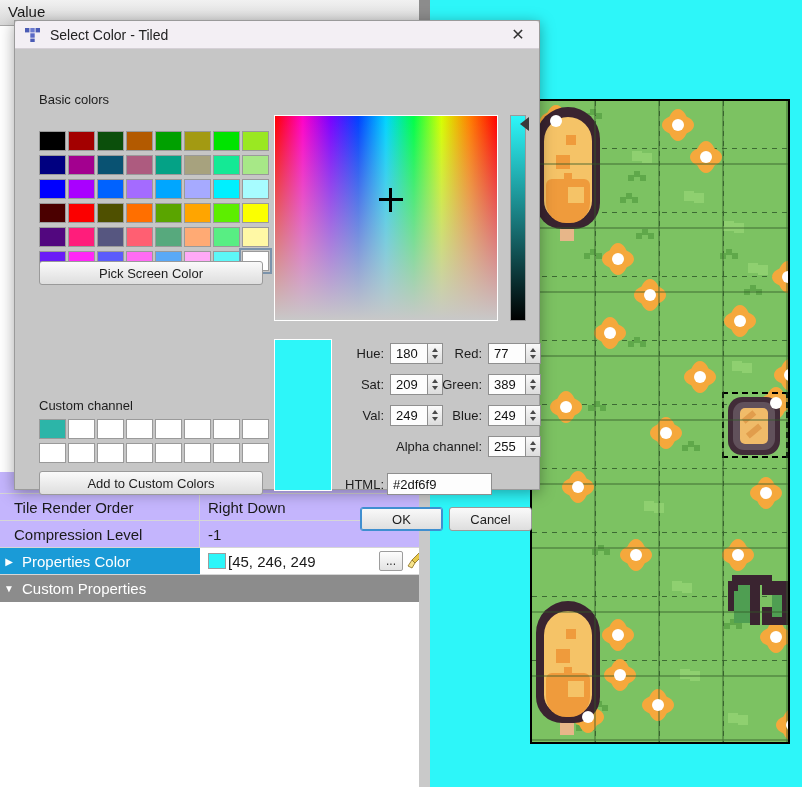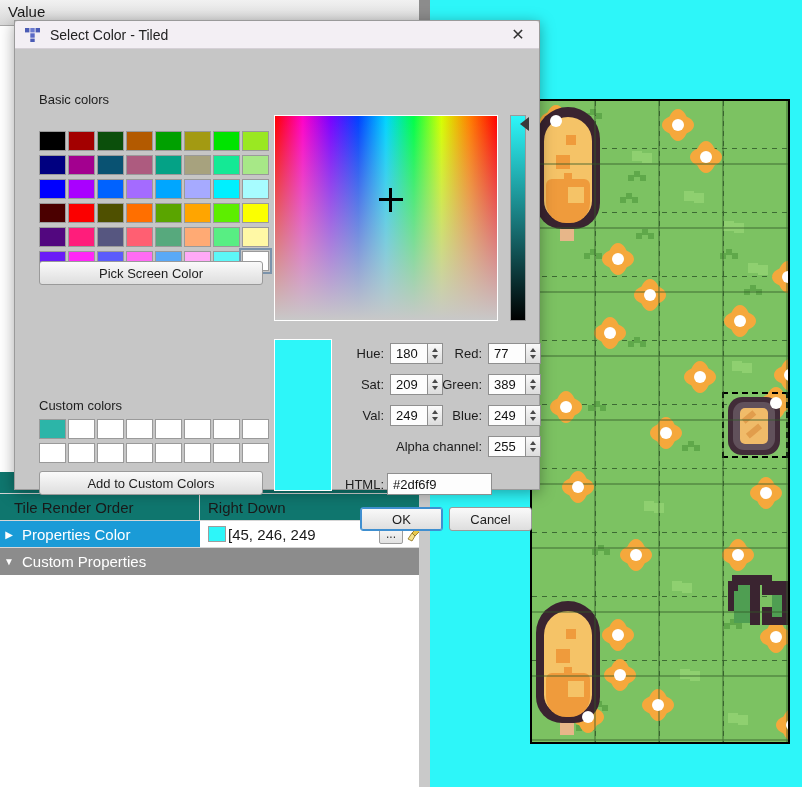--- a/index.html
+++ b/index.html
@@ -101,21 +101,21 @@
     position:absolute; left:0; top:0; width:430px; height:26px;
     background:linear-gradient(#f1f1f1,#d8d8d8);
     border-bottom:1px solid #a9a9a9;
     display:flex; font-size:15px; color:#1a1a1a;
   }
   .prop-header .col1 { width:200px; padding:3px 0 0 14px; border-right:1px solid #bdbdbd; }
   .prop-header .col2 { flex:1; padding:3px 0 0 8px; }
 
   .prop-rows { position:absolute; left:0; top:480px; width:430px; }
   .prow { position:relative; height:27px; display:flex; align-items:center;
-          border-bottom:1px solid #d6d6d6; font-size:15px; color:#1a1a1a; background:#0f766e; }
+          border-bottom:1px solid #d6d6d6; font-size:15px; color:#1a1a1a; background:#c4b5fd; }
   .prow .pname { width:200px; padding-left:14px; border-right:1px solid #d6d6d6; height:100%;
                  display:flex; align-items:center; overflow:hidden; white-space:nowrap; }
   .prow .pval { flex:1; padding-left:8px; height:100%; display:flex; align-items:center;
                 overflow:hidden; white-space:nowrap; }
   .prow.selected { background:#1a9bd7; color:#ffffff; }
   .prow.selected .pname { border-right-color:#1a9bd7; }
   .prow.selected .pval { background:#ffffff; color:#1a1a1a; }
   .prow .twisty { position:absolute; left:4px; width:10px; text-align:center; font-size:10px; }
   .prow.group { background:#8c8c8c; color:#ffffff; border-bottom:1px solid #8c8c8c; }
   .prow.group .pname { border-right:none; width:auto; }
@@ -472,20 +472,24 @@
       <div class="prow" style="height:22px; margin-top:-8px">
         <div class="pname">Output Chunk Height</div>
         <div class="pval">16</div>
       </div>
 
       <div class="prow">
         <div class="pname">Tile Render Order</div>
         <div class="pval">Right Down</div>
       </div>
 
+      <div class="prow">
+        <div class="pname">Compression Level</div>
+        <div class="pval">-1</div>
+      </div>
 
       <div class="prow selected">
         <span class="twisty">▶</span>
         <div class="pname" style="padding-left:22px">Properties Color</div>
         <div class="pval">
           <span class="color-chip" style="background: rgb(45, 246, 249);"></span>
           <span>[45, 246, 249</span>
           <span class="ellipsis-btn">...</span>
           <span class="broom">
             <svg width="20" height="20" viewBox="0 0 20 20">
@@ -574,21 +578,21 @@
           <div class="sw" style="left: 58px; top: 120px; background: rgb(92, 92, 251);"></div>
           <div class="sw" style="left: 87px; top: 120px; background: rgb(255, 107, 244);"></div>
           <div class="sw" style="left: 116px; top: 120px; background: rgb(90, 169, 247);"></div>
           <div class="sw" style="left: 145px; top: 120px; background: rgb(255, 169, 247);"></div>
           <div class="sw" style="left: 174px; top: 120px; background: rgb(92, 247, 247);"></div>
           <div class="sw sel" style="left: 203px; top: 120px; background: rgb(255, 255, 255);"></div>
         </div>
 
       <div class="btn" style="left:24px; top:212px; width:224px; height:24px">Pick Screen Color</div>
 
-      <div class="lbl" style="left:24px; top:349px">Custom colors</div>
+      <div class="lbl" style="left:24px; top:349px">Custom channel</div>
 
       <div class="custom-grid" id="custom-grid">
           <div class="csw" style="left: 0px; top: 0px; background: rgb(44, 181, 168);"></div>
           <div class="csw" style="left: 29px; top: 0px; background: rgb(255, 255, 255);"></div>
           <div class="csw" style="left: 58px; top: 0px; background: rgb(255, 255, 255);"></div>
           <div class="csw" style="left: 87px; top: 0px; background: rgb(255, 255, 255);"></div>
           <div class="csw" style="left: 116px; top: 0px; background: rgb(255, 255, 255);"></div>
           <div class="csw" style="left: 145px; top: 0px; background: rgb(255, 255, 255);"></div>
           <div class="csw" style="left: 174px; top: 0px; background: rgb(255, 255, 255);"></div>
           <div class="csw" style="left: 203px; top: 0px; background: rgb(255, 255, 255);"></div>

